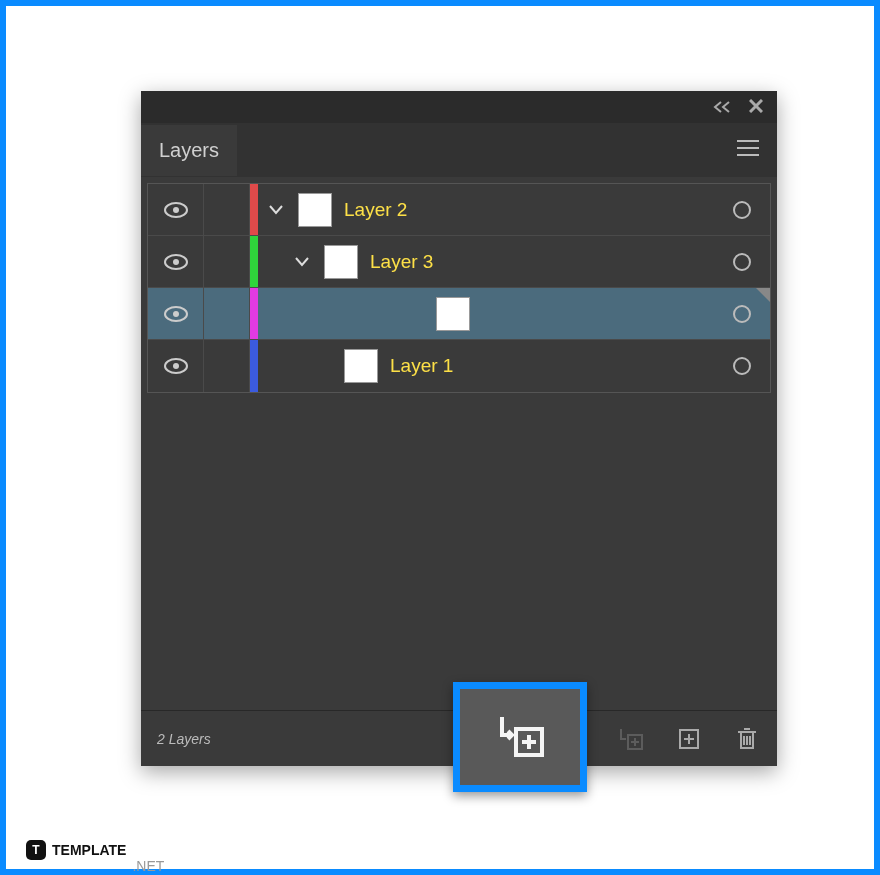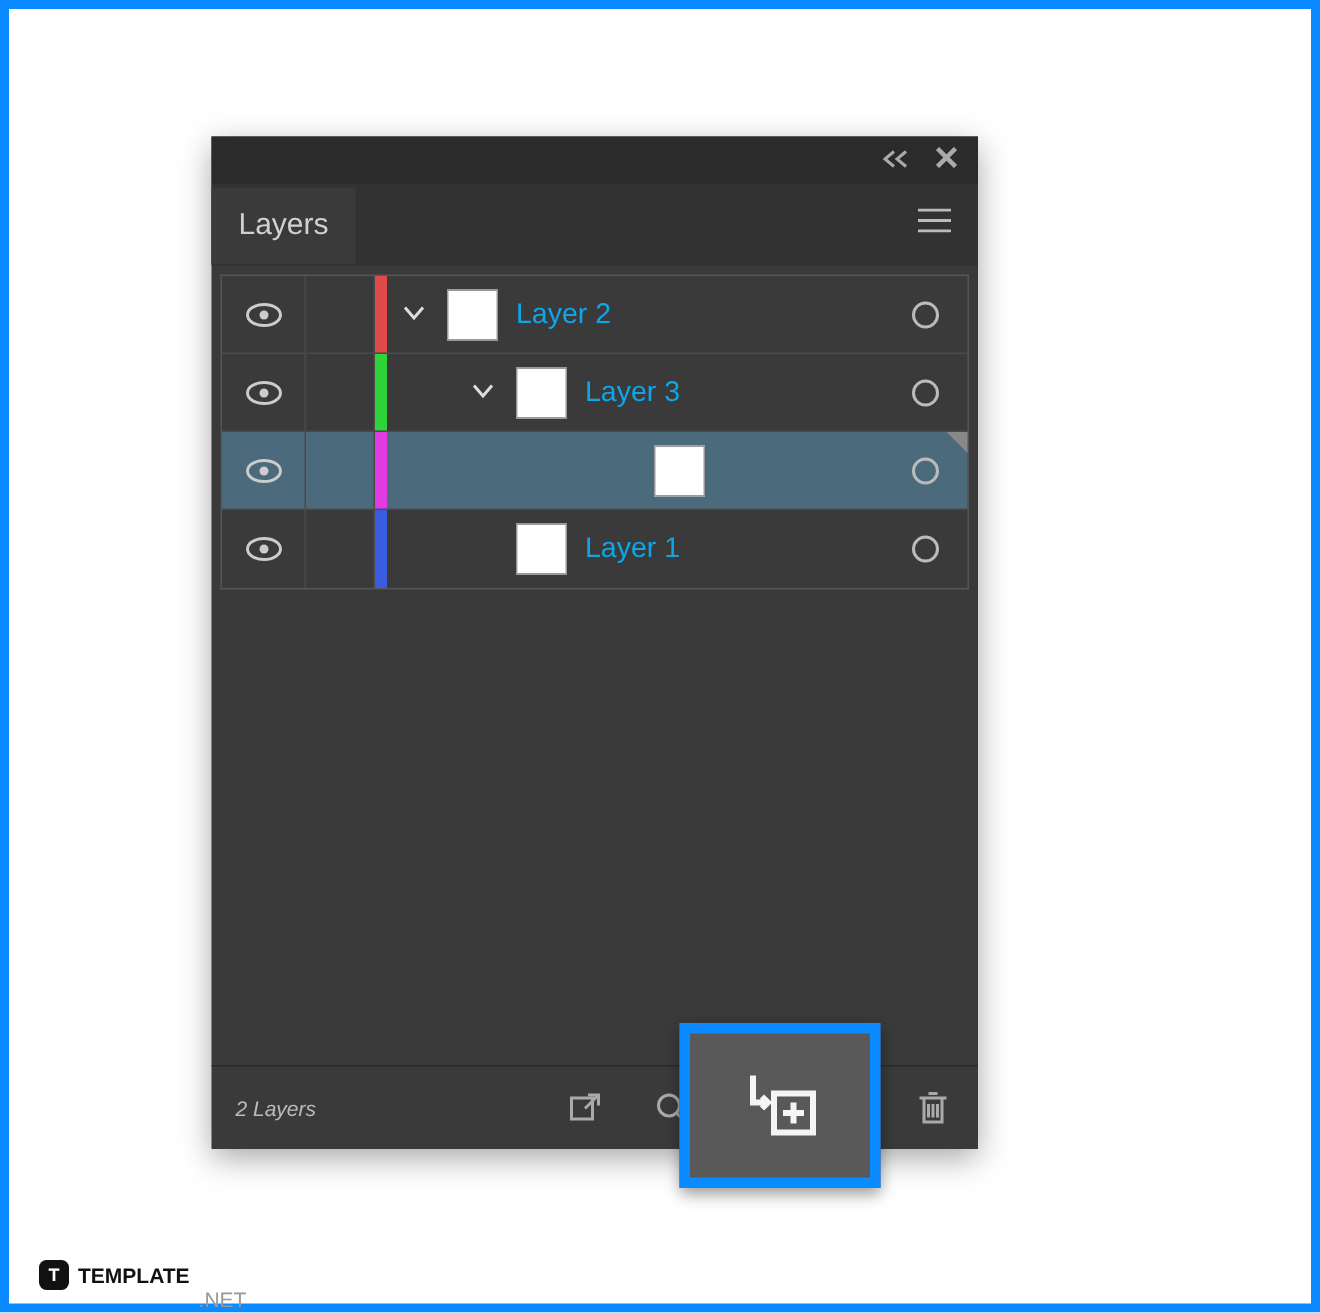--- a/index.html
+++ b/index.html
@@ -10,21 +10,21 @@
     position: relative;
   }
   .frame {
     position: absolute; inset: 0;
     border: 6px solid #0a8bff;
     background: #fff;
   }
   .panel {
     position: absolute;
     left: 135px; top: 85px;
-    width: 511px; height: 675px;
+    width: 636px; height: 675px;
     background: #3a3a3a;
     box-shadow: 0 6px 20px rgba(0,0,0,.35);
     color: #c8c8c8;
     font-size: 19px;
   }
   .topbar {
     height: 32px;
     background: #2b2b2b;
     display: flex; justify-content: flex-end; align-items: center;
     padding-right: 14px; gap: 18px;
@@ -51,21 +51,21 @@
     border-bottom: 1px solid #4a4a4a;
   }
   .row.selected { background: #4b6b7d; }
   .row:last-child { border-bottom: none; }
   .vis-col { width: 56px; display:flex; justify-content:center; border-right:1px solid #4a4a4a; height:100%; align-items:center;}
   .lock-col { width: 46px; border-right:1px solid #4a4a4a; height:100%;}
   .color-bar { width: 8px; height: 100%; }
   .tree { flex:1; display:flex; align-items:center; gap:12px; padding-left:10px; }
   .chev { width:18px; }
   .thumb { width: 34px; height: 34px; background:#fff; border:1px solid #999; }
-  .lname { color:#0ea5e9; }
+  .lname { color:#fde047; }
   .target-col { width: 56px; display:flex; justify-content:center; align-items:center; }
   .ring { width:18px; height:18px; border:2px solid #bbb; border-radius:50%; }
   .footer {
     position:absolute; bottom:0; left:0; right:0;
     height:56px; display:flex; align-items:center;
     padding: 0 16px; gap: 30px;
     border-top:1px solid #282828;
   }
   .footer .label { flex:0 0 auto; color:#bbb; font-style:italic; font-size:14px; }
   .footer .spacer { flex:1; }
@@ -148,21 +148,21 @@
   </div>
         <div class="row">
     <div class="vis-col">
       <svg width="24" height="16" viewBox="0 0 24 16">
               <ellipse cx="12" cy="8" rx="11" ry="7" stroke="#ccc" stroke-width="2" fill="none"></ellipse>
               <circle cx="12" cy="8" r="3" fill="#ccc"></circle>
             </svg>
     </div>
     <div class="lock-col"></div>
     <div class="color-bar" style="background:#2fd43b"></div>
-    <div class="tree" style="padding-left:56px">
+    <div class="tree" style="padding-left:36px">
       <span class="chev"><svg width="16" height="12" viewBox="0 0 16 12">
                 <path d="M2 2 L8 9 L14 2" stroke="#ddd" stroke-width="2" fill="none"></path>
               </svg></span>
       <span class="thumb"></span>
       <span class="lname">Layer 3</span>
     </div>
     <div class="target-col">
       <span class="ring"></span>
     </div>
 

